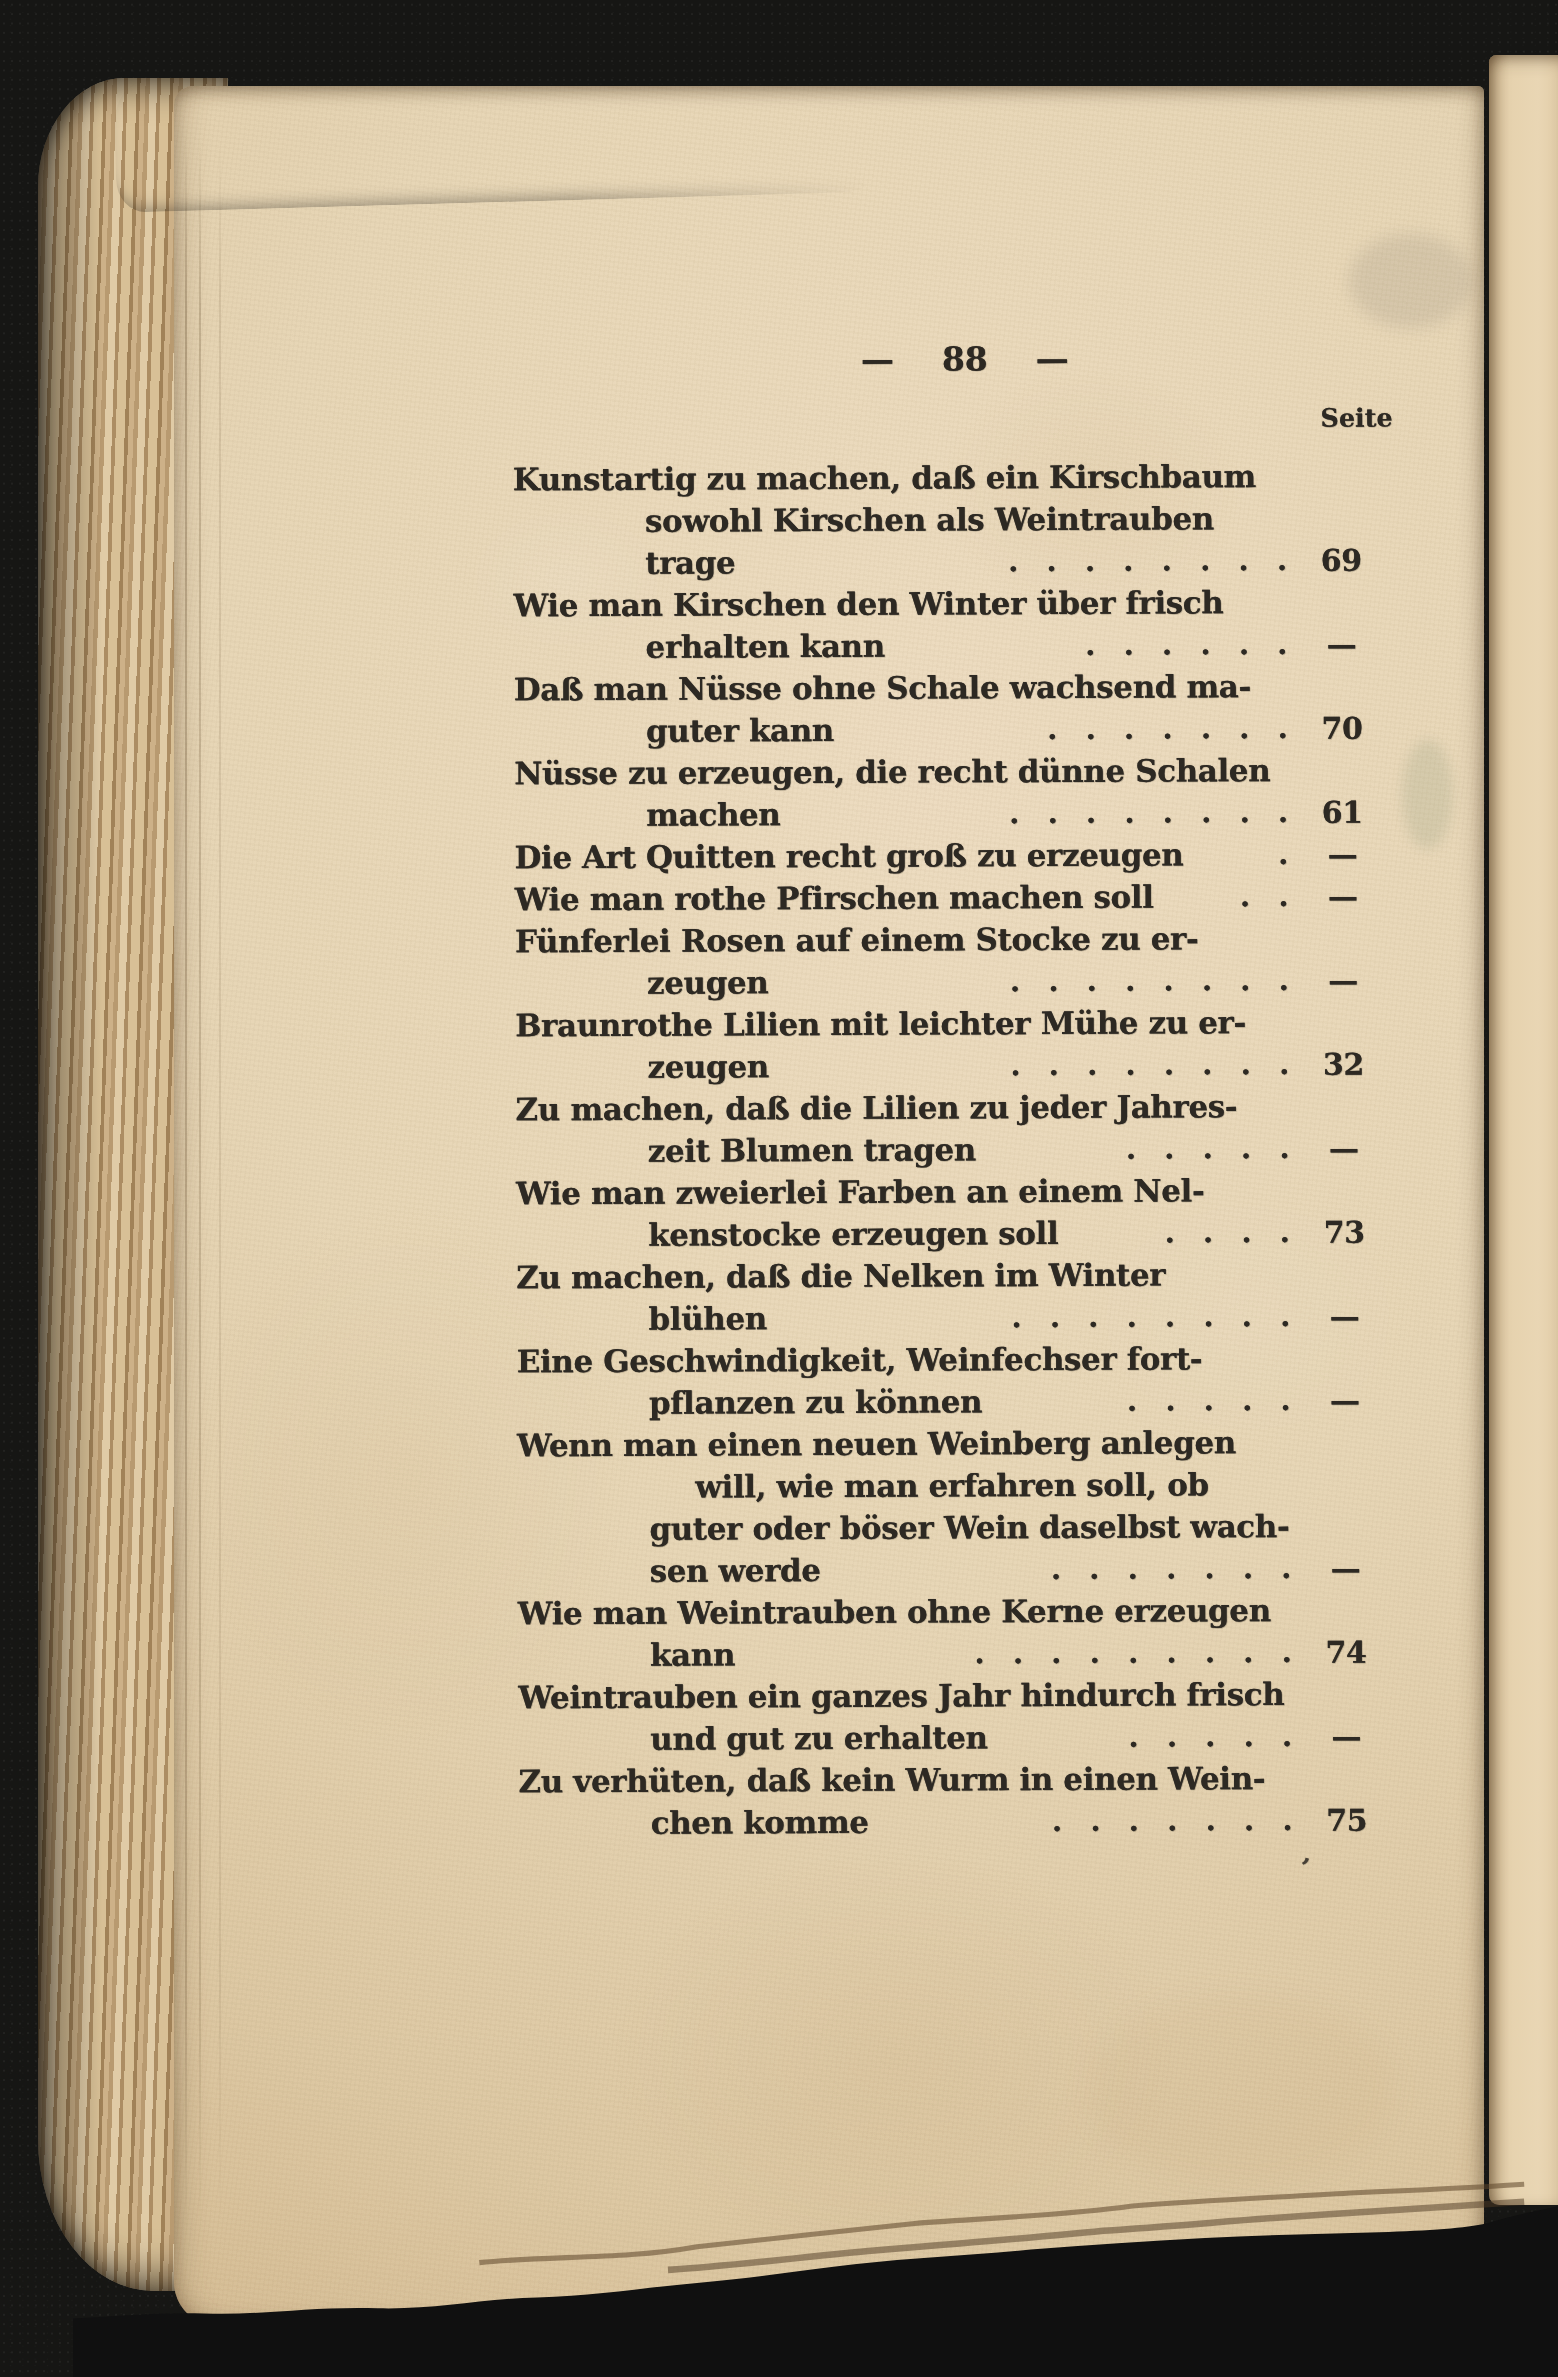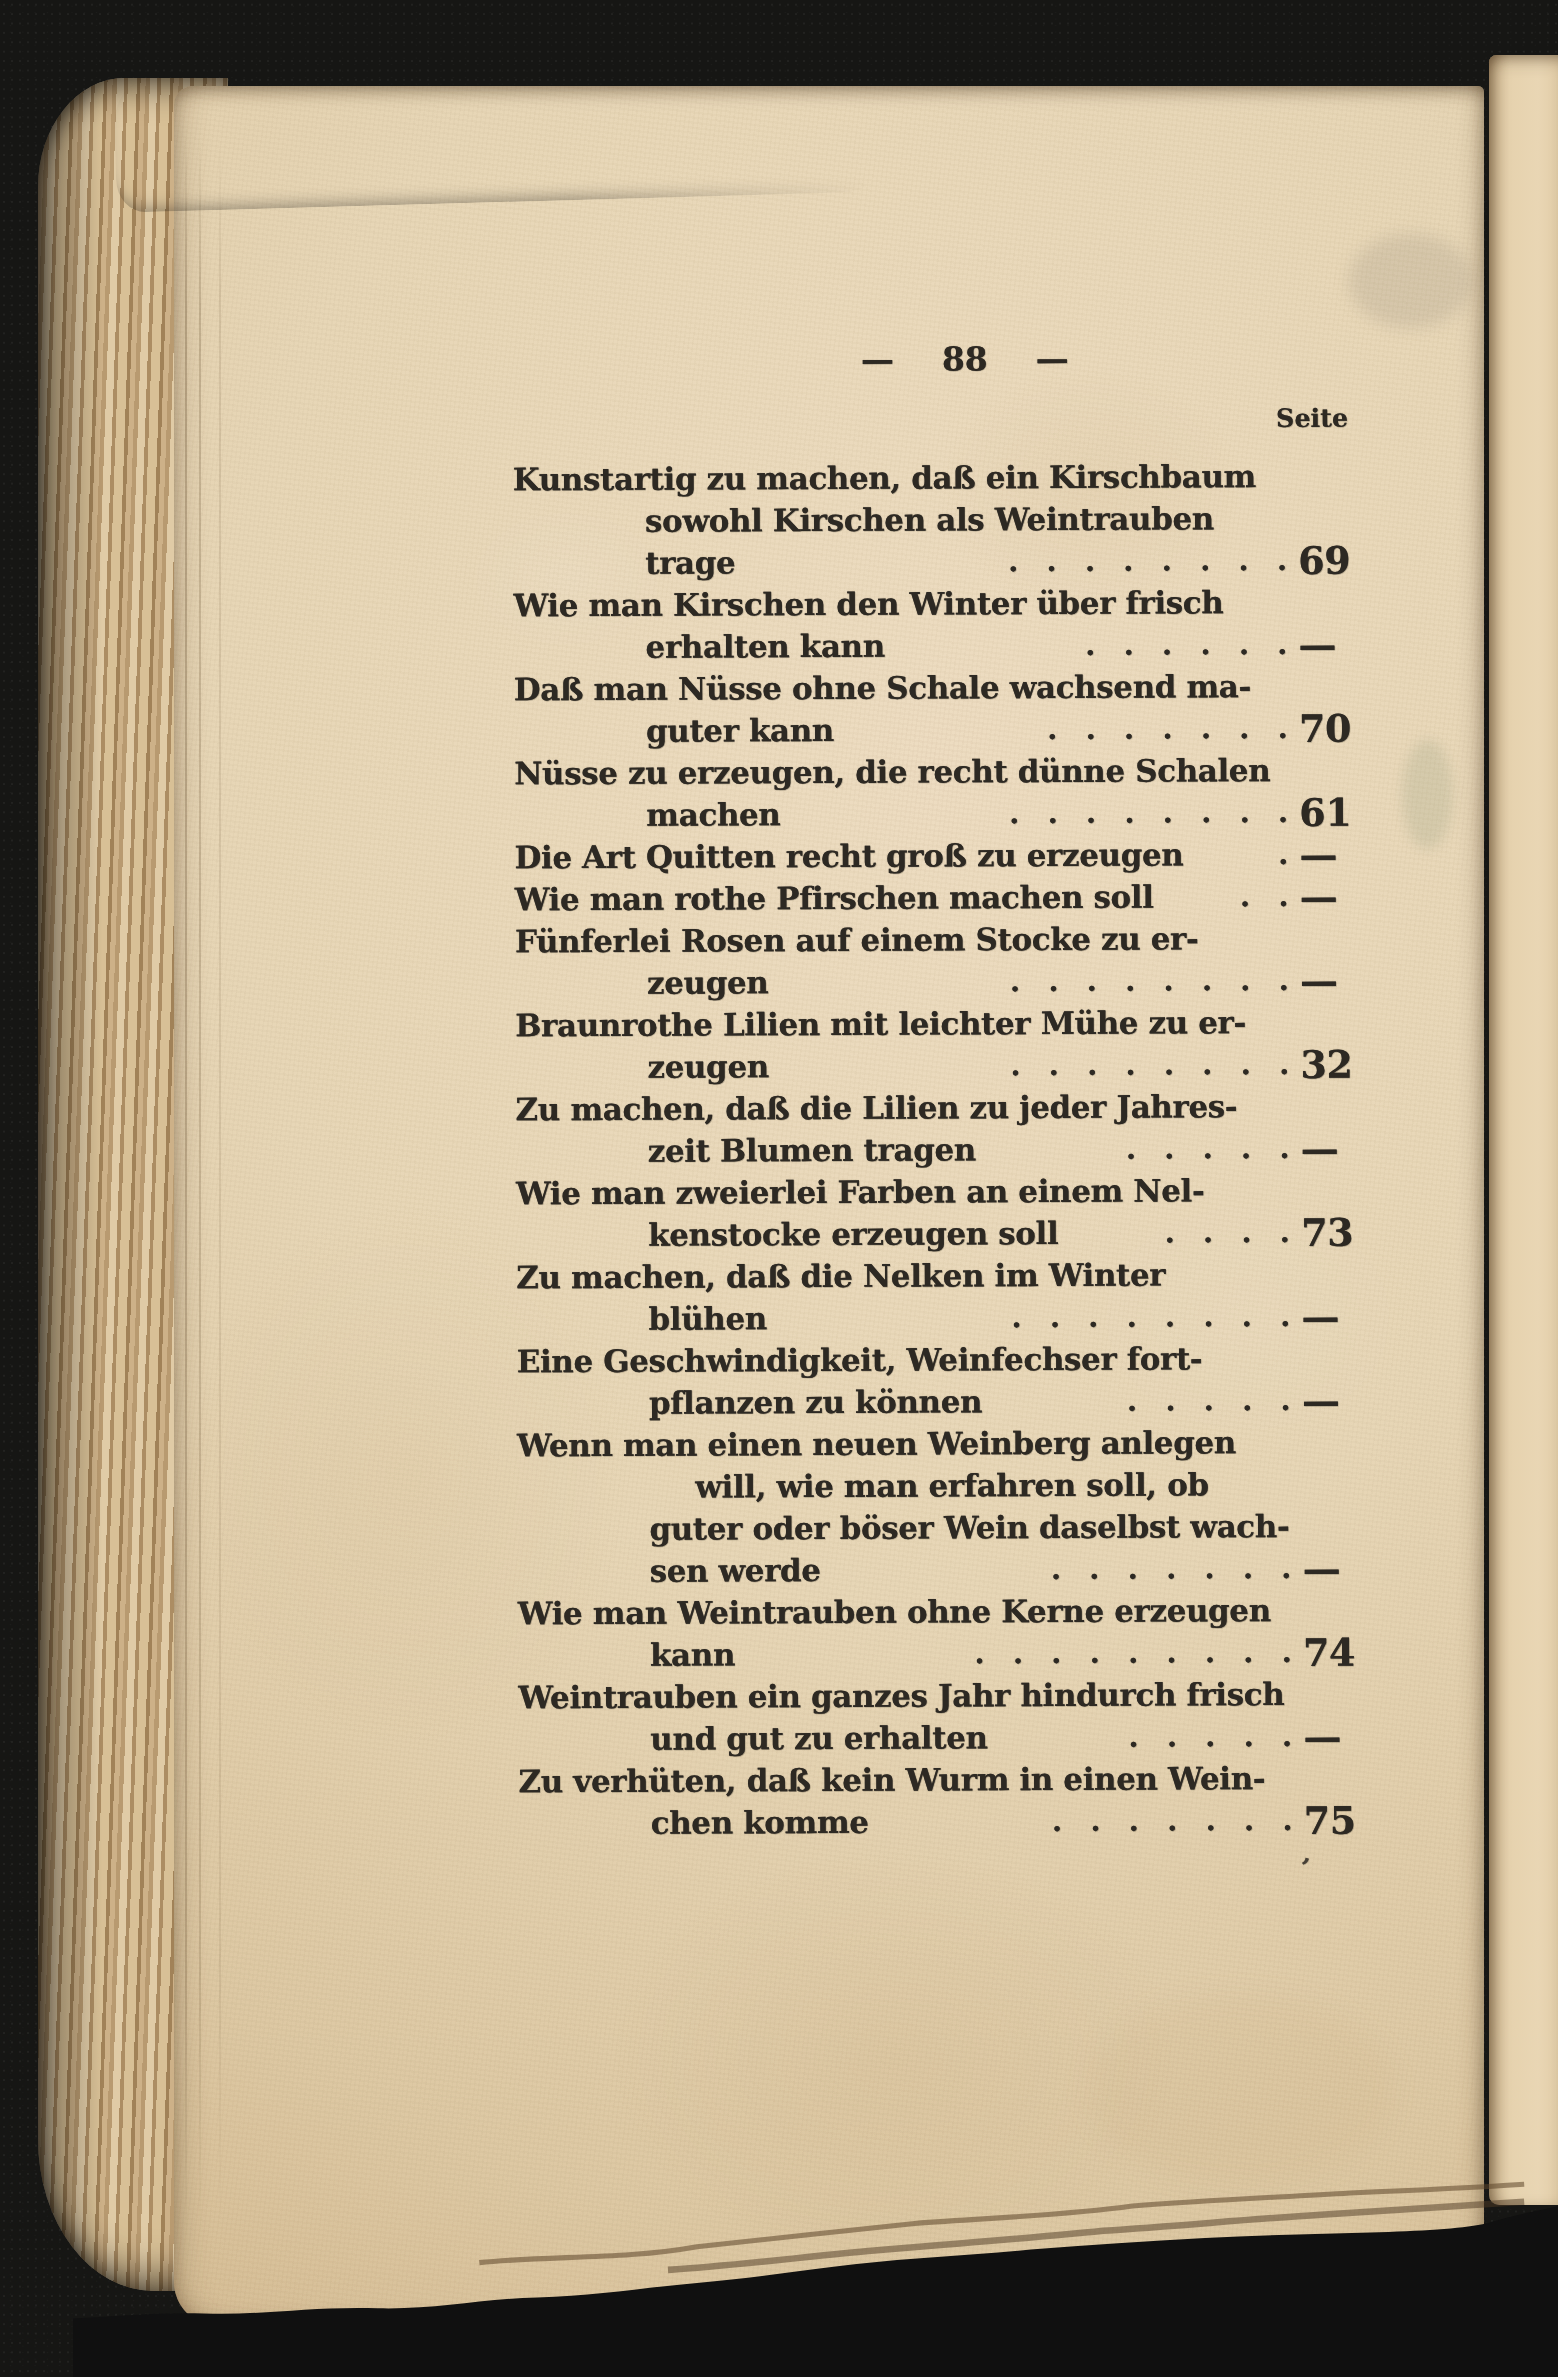--- a/index.html
+++ b/index.html
@@ -109,32 +109,32 @@
     color:#2d2923;z-index:5;
     text-shadow:0 0 0.7px rgba(40,35,28,.75), 0.7px 0.7px 0 rgba(40,35,28,.22);
   }
   .page-header{
     position:absolute;left:577px;top:254px;width:435px;
     display:flex;justify-content:center;align-items:baseline;gap:48px;
     font-size:33px;font-weight:700;
   }
   .seite-label{
     position:absolute;left:1061px;top:319px;width:161px;
-    text-align:center;font-size:25.4px;font-weight:700;
+    text-align:right;font-size:25.4px;font-weight:700;
   }
   .toc{position:absolute;left:342px;top:371px;width:871px;}
   .toc-row{display:flex;align-items:center;height:42px;font-size:31px;font-weight:700;letter-spacing:-0.4px;white-space:nowrap;}
   .toc-row .t{flex:0 0 auto;}
   .toc-row.ind1 .t{margin-left:132px;}
   .toc-row.ind2 .t{margin-left:178px;}
   .toc-row .d{
     flex:1 1 auto;overflow:hidden;white-space:nowrap;text-align:right;
     padding:0 11.6px 0 16px;word-spacing:19px;font-size:29px;
   }
-  .toc-row .p{flex:0 0 86px;text-align:left;font-size:38px;}
+  .toc-row .p{flex:0 0 86px;text-align:center;font-size:30px;}
   .ink-blot{
     position:absolute;left:1123px;top:1769px;font-size:25px;font-weight:700;
     transform:rotate(14deg);opacity:.85;
   }
 </style>
 </head>
 <body>
 
 <div class="scene">
 

